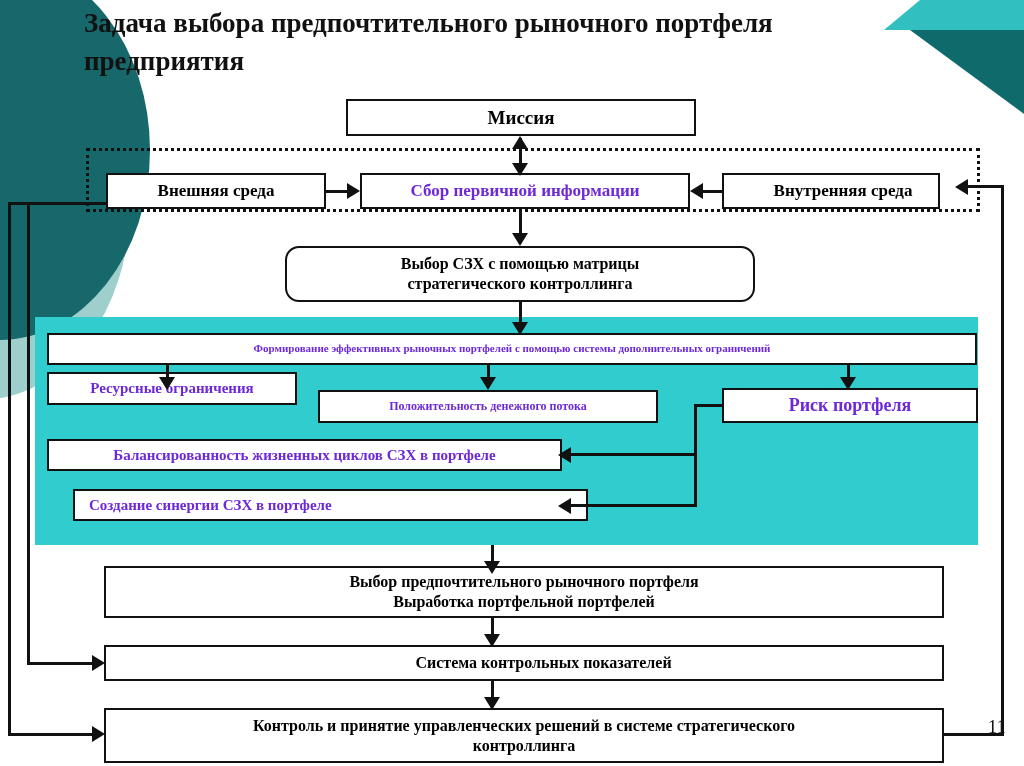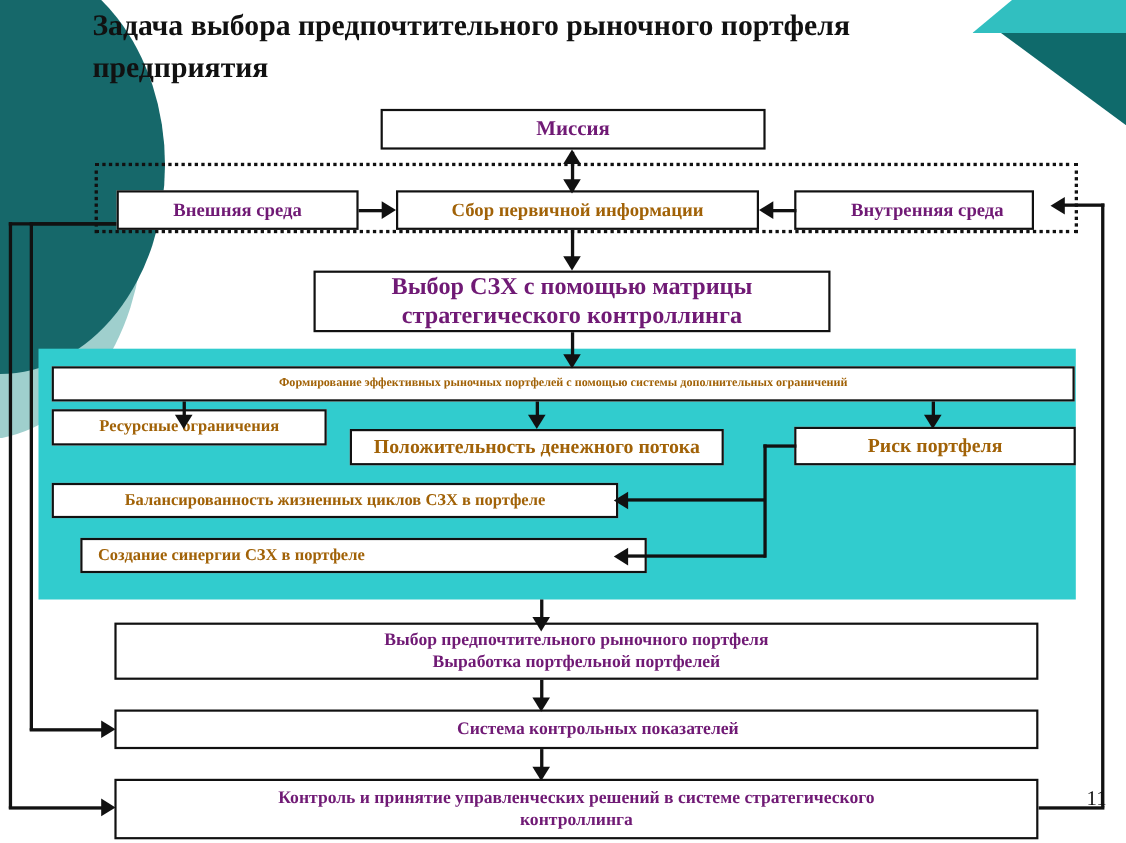--- a/index.html
+++ b/index.html
@@ -12,22 +12,22 @@
   #deco-circle-dark{left:-150px;top:-40px;width:300px;height:380px;
         background:#16686a;border-radius:50%;z-index:1;}
   #deco-circle-light{left:-170px;top:10px;width:300px;height:390px;
         background:#9fcfcd;border-radius:50%;z-index:0;}
 
   
   .box{position:absolute;background:#ffffff;border:2px solid #111111;
        box-sizing:border-box;display:flex;align-items:center;
        justify-content:center;text-align:center;z-index:6;
        font-weight:bold;line-height:1.22;}
-  .tl{color:#701a75;}           
-  .bk{color:#a16207;}           
+  .tl{color:#000000;}           
+  .bk{color:#6d28d9;}           
 
   .dotted-region{position:absolute;border:3px dotted #111111;
        box-sizing:border-box;background:transparent;z-index:4;}
 
   .teal-region{position:absolute;background:#31ccce;z-index:3;}
 
   
   .ln{position:absolute;background:#111111;z-index:5;}
   .lnh{height:3px;}
   .lnv{width:3px;}
@@ -90,42 +90,42 @@
 
   <div class="ln lnh ln-top" style="left:326px;top:190px;width:22px;"></div>
   <div class="arrow ar-right ln-top" style="left:347px;top:183px;"></div>
 
   <div class="ln lnh ln-top" style="left:702px;top:190px;width:22px;"></div>
   <div class="arrow ar-left ln-top" style="left:690px;top:183px;"></div>
 
   <div class="ln lnv ln-top" style="left:519px;top:209px;height:30px;"></div>
   <div class="arrow ar-down ln-top" style="left:512px;top:233px;"></div>
 
-  <div class="box tl" style="left:285px;top:246px;width:470px;height:56px;font-size:22px;flex-direction:column;">
+  <div class="box tl" style="left:285px;top:246px;width:470px;height:56px;font-size:16px;flex-direction:column;border-radius:14px;">
     <span>Выбор СЗХ с помощью матрицы</span>
     <span>стратегического контроллинга</span>
   </div>
 
   <div class="ln lnv ln-top" style="left:519px;top:302px;height:26px;"></div>
   <div class="arrow ar-down ln-top" style="left:512px;top:322px;"></div>
 
   <div class="box bk" style="left:47px;top:333px;width:930px;height:32px;font-size:11px;">Формирование эффективных рыночных портфелей с помощью системы дополнительных ограничений</div>
 
   <div class="ln lnv ln-top" style="left:166px;top:365px;height:18px;"></div>
   <div class="arrow ar-down ln-top" style="left:159px;top:377px;"></div>
 
   <div class="ln lnv ln-top" style="left:487px;top:365px;height:18px;"></div>
   <div class="arrow ar-down ln-top" style="left:480px;top:377px;"></div>
 
   <div class="ln lnv ln-top" style="left:847px;top:365px;height:18px;"></div>
   <div class="arrow ar-down ln-top" style="left:840px;top:377px;"></div>
 
   <div class="box bk" style="left:47px;top:372px;width:250px;height:33px;font-size:15px;">Ресурсные ограничения</div>
 
-  <div class="box bk" style="left:318px;top:390px;width:340px;height:33px;font-size:18px;">Положительность денежного потока</div>
+  <div class="box bk" style="left:318px;top:390px;width:340px;height:33px;font-size:12px;">Положительность денежного потока</div>
 
   <div class="box bk" style="left:722px;top:388px;width:256px;height:35px;font-size:18px;">Риск портфеля</div>
 
   <div class="ln lnh ln-top" style="left:694px;top:404px;width:30px;"></div>
   <div class="ln lnv ln-top" style="left:694px;top:404px;height:103px;"></div>
   <div class="ln lnh ln-top" style="left:570px;top:453px;width:126px;"></div>
   <div class="arrow ar-left ln-top" style="left:558px;top:447px;"></div>
   <div class="ln lnh ln-top" style="left:570px;top:504px;width:126px;"></div>
   <div class="arrow ar-left ln-top" style="left:558px;top:498px;"></div>
 

